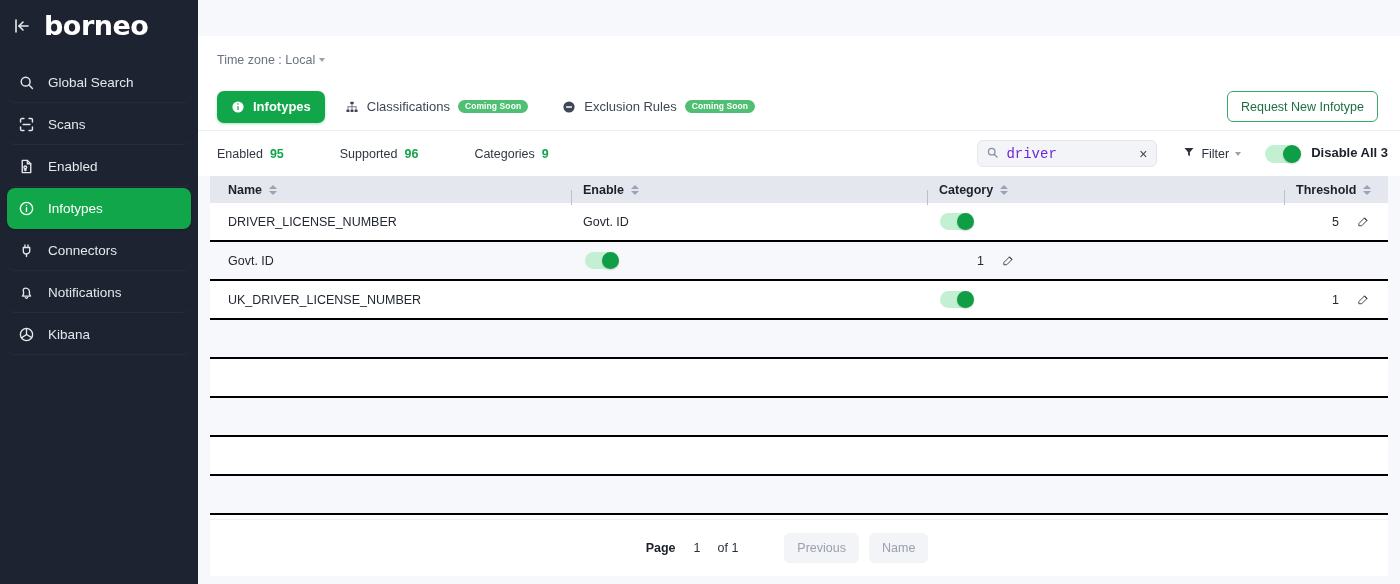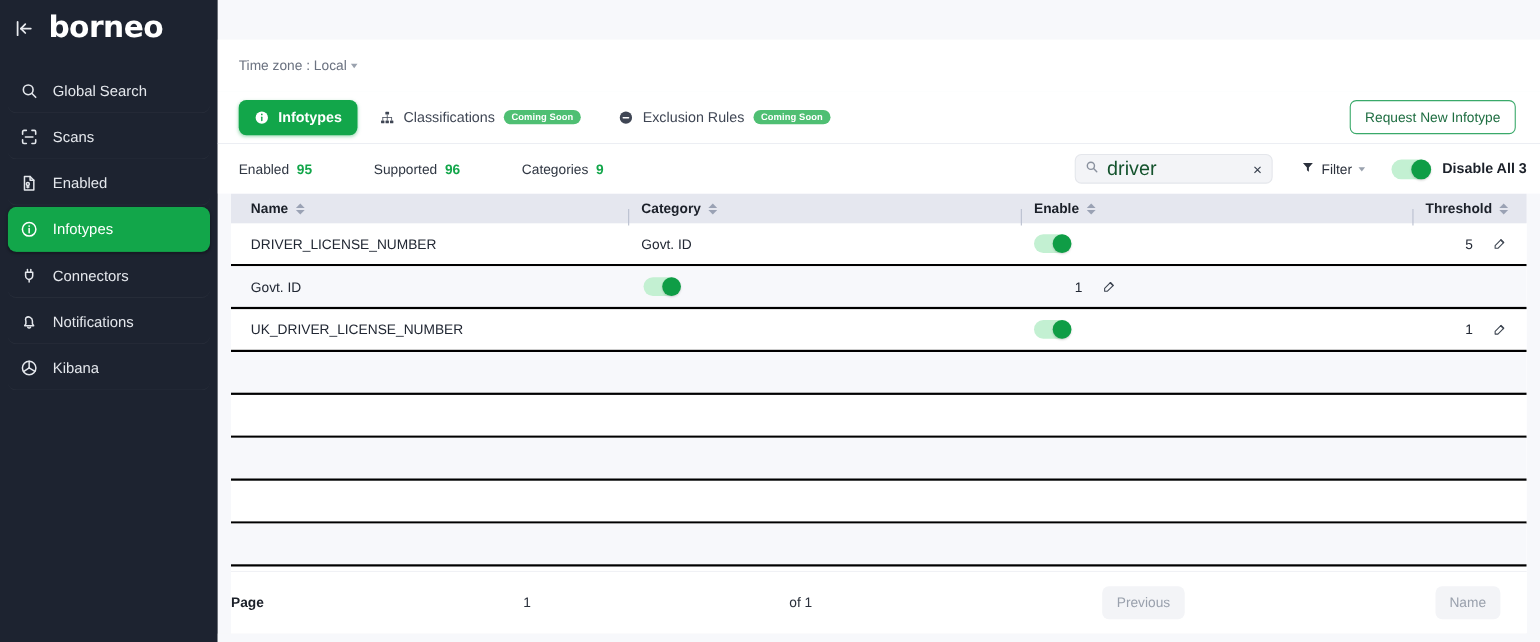--- a/index.html
+++ b/index.html
@@ -159,22 +159,22 @@
     background: #f3f4f7;
     border: 1px solid #e4e6eb;
     border-radius: 6px;
     display: flex; align-items: center;
     padding: 0 8px;
     gap: 7px;
   }
   .searchbox svg { width: 13px; height: 13px; flex: 0 0 13px; color:#8a919e; }
   .searchbox input {
     flex: 1 1 auto; border: none; outline: none; background: transparent;
-    font-size: 18px; color: #14532d; min-width: 0;
-    font-family: Liberation Sans, sans-serif;
+    font-size: 14px; color: #6d28d9; min-width: 0;
+    font-family: Liberation Mono, monospace;
   }
   .clear-x { color:#3a4250; font-size: 14px; cursor: pointer; line-height: 1; padding-right:1px; }
   .filter-btn {
     display: flex; align-items: center; gap: 6px;
     font-size: 12.5px; color: #2b313c;
     margin-left: 26px; cursor: pointer;
     white-space: nowrap;
   }
   .filter-btn svg { width: 12px; height: 12px; }
   .disable-all { display: flex; gap: 10px; margin-left: 24px; white-space: nowrap; }
@@ -243,21 +243,21 @@
   .td { padding-left: 12px; display: flex; align-items: center; }
   .td.threshold { justify-content: flex-start; padding-left: 0; gap: 18px; }
   .th-num { width: 55px; text-align: right; }
   .edit-icon { color: #3c4450; cursor: pointer; display:flex; align-items:center; }
   .edit-icon svg { width: 13px; height: 13px; display:block; }
 
   
   .pagerow {
     height: 57px;
     background: #ffffff;
-    display: flex; align-items: center; justify-content: space-between;
+    display: flex; align-items: center; justify-content: center;
     padding-right: 24px;
     gap: 0;
     border-top: 1px solid #f0f1f5;
     flex: 0 0 57px;
   }
   .page-lbl { font-size: 12.5px; font-weight: 700; color: #1b2029; margin-right: 18px; }
   .page-num { font-size: 12.5px; color: #2b313c; margin-right: 17px; }
   .page-of  { font-size: 12.5px; color: #2b313c; margin-right: 46px; }
   .pbtn {
     height: 30px; padding: 0 13px;
@@ -473,29 +473,29 @@
     <div class="tablewrap">
 
       <div class="thead">
         <div class="th col-name">
           <span>Name</span>
           <span class="sort-ar">
               <i class="up"></i>
               <i class="dn"></i>
             </span>
         </div>
-        <div class="th col-cat">
-          <span>Category</span>
+        <div class="th col-en">
+          <span>Enable</span>
           <span class="sort-ar">
               <i class="up"></i>
               <i class="dn"></i>
             </span>
         </div>
-        <div class="th col-en">
-          <span>Enable</span>
+        <div class="th col-cat">
+          <span>Category</span>
           <span class="sort-ar">
               <i class="up"></i>
               <i class="dn"></i>
             </span>
         </div>
         <div class="th col-th">
           <span>Threshold</span>
           <span class="sort-ar">
               <i class="up"></i>
               <i class="dn"></i>

